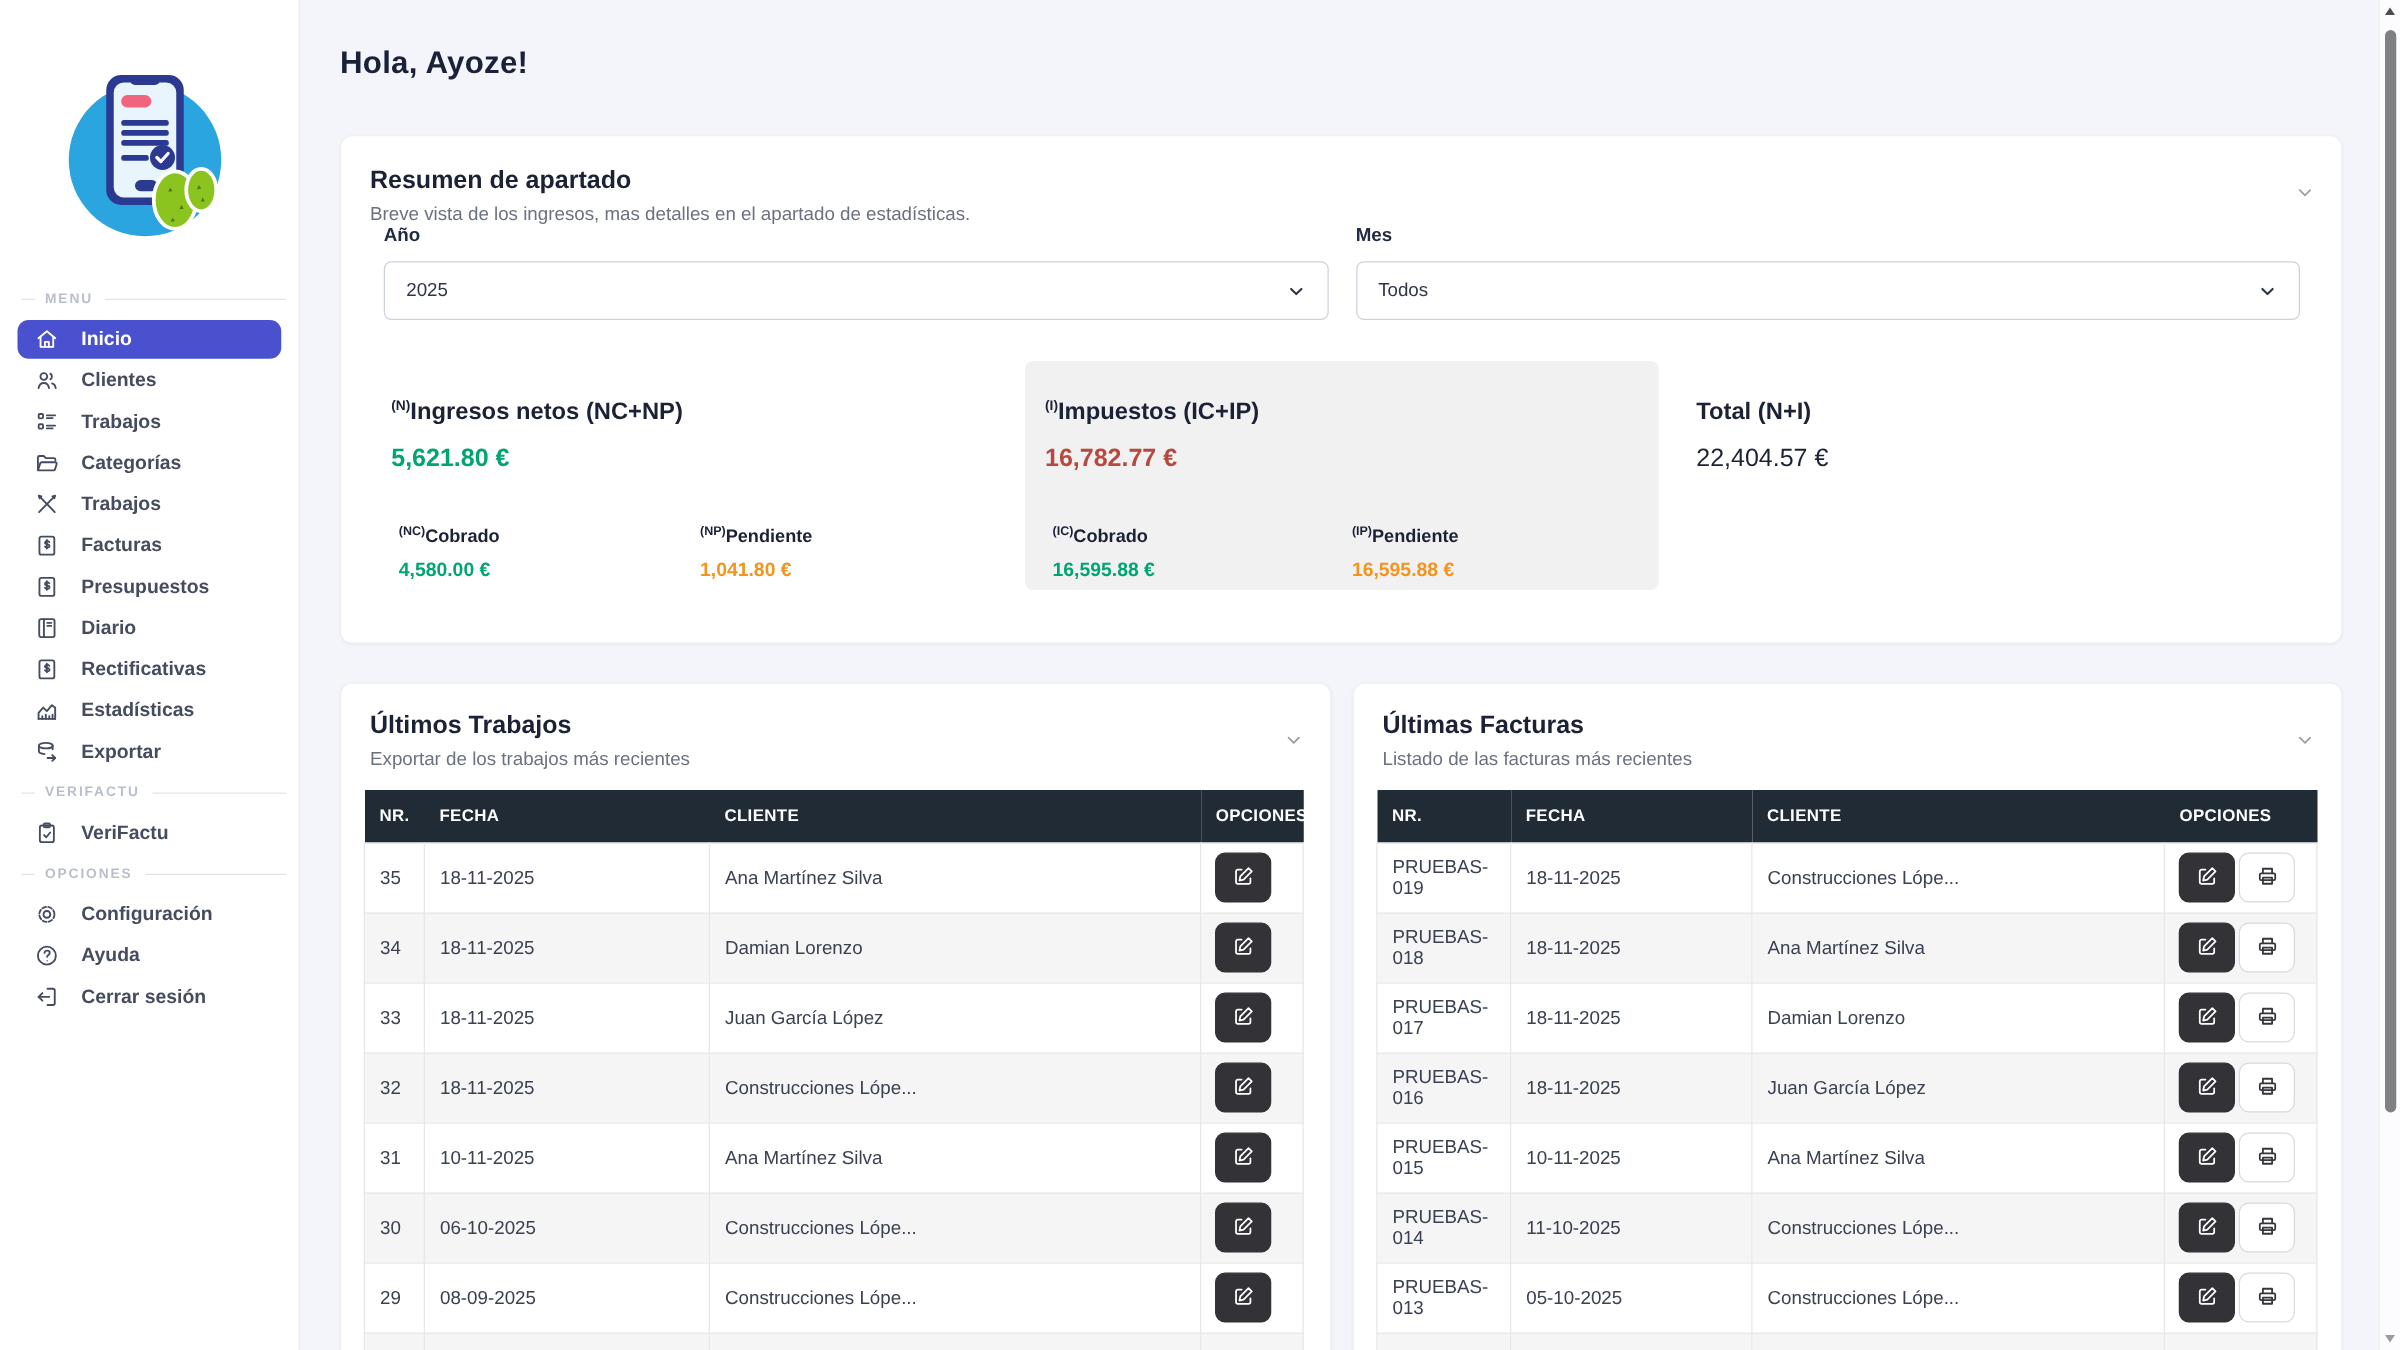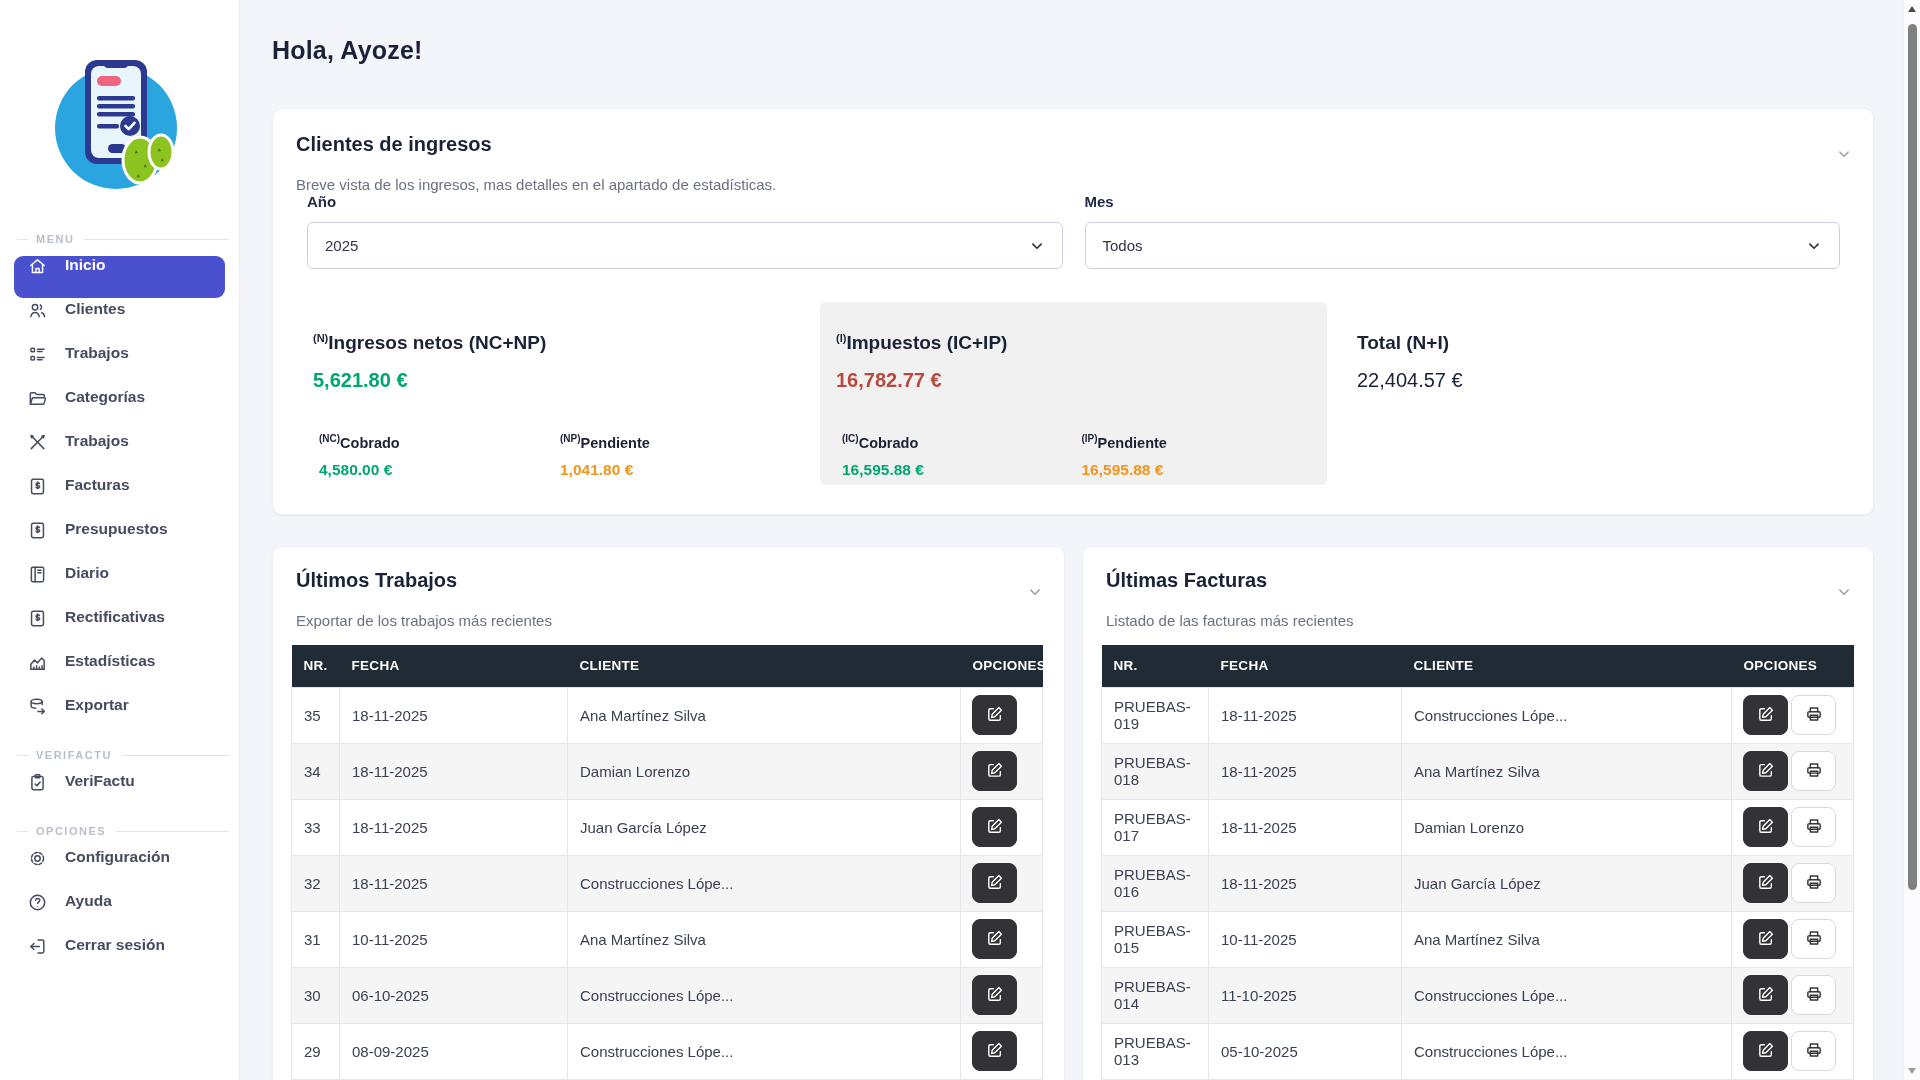--- a/index.html
+++ b/index.html
@@ -6,38 +6,38 @@
   html,body { width:1920px; height:1080px; overflow:hidden; }
   body { font-family:"Liberation Sans", sans-serif; background:var(--page-bg,#f4f5fb); position:relative; color:#1b2236; }
 
   
   .sidebar { position:absolute; left:0; top:0; width:240px; height:1080px; background:#fff; border-right:1px solid #ebecf2; z-index:2; }
   .logo-wrap { margin:52px 0 0 52px; width:132px; height:138px; }
   .nav { position:absolute; top:222px; left:0; right:0; }
   .nav-section-label { display:flex; align-items:center; height:26px; margin:4px 0 4px 0; color:#b9bfca; font-size:11px; font-weight:700; letter-spacing:1.5px; }
   .nav-section-label .dash { width:11px; height:1px; background:#e2e4ea; margin:0 8px 0 17px; }
   .nav-section-label .line { flex:1; height:1px; background:#e2e4ea; margin:0 10px 0 10px; }
-  .nav-item { display:flex; gap:17px; height:42px; margin:2px 14px; padding:0 13px; border-radius:9px; font-size:15.5px; font-weight:700; color:#454c60; cursor:pointer; }
+  .nav-item { display:flex; align-items:center; gap:17px; height:31px; margin:2px 14px; padding:0 13px; border-radius:9px; font-size:15.5px; font-weight:700; color:#454c60; cursor:pointer; }
   .nav-item.active { background:var(--primary,#4a51cf); color:#fff; }
   .nav-icon { width:21px; height:21px; display:flex; align-items:center; justify-content:center; }
   .nav-icon svg { width:21px; height:21px; }
 
   
   .main { position:absolute; left:240px; top:0; width:1663px; height:1080px; }
   .greeting { position:absolute; left:32px; top:36px; font-size:25px; font-weight:800; letter-spacing:.2px; color:#1a2138; }
 
   .card { position:absolute; background:#fff; border:1px solid #eef0f5; border-radius:10px; box-shadow:0 1px 2px rgba(16,24,40,.05); }
   .card-chevron { position:absolute; right:20px; top:36px; width:18px; height:18px; color:#9aa0ab; cursor:pointer; }
   .card-chevron svg { width:18px; height:18px; }
 
   
   #resumen-card { left:32px; top:108px; width:1602px; height:407px; }
   .card-head { padding:24px 60px 0 23px; }
   .card-title { font-size:20px; font-weight:800; color:#1b2236; }
-  .card-sub { margin-top:20px; font-size:15px; color:var(--muted,#6a7180); }
+  .card-sub { margin-top:7px; font-size:15px; color:var(--muted,#6a7180); }
   .filters { display:flex; gap:22px; padding:0 33px 0 34px; }
   .filter { flex:1; }
   .filter-label { font-size:15px; font-weight:700; color:#222b45; margin-bottom:12px; }
   .select { height:47px; border:1px solid #ccd2dc; border-radius:6px; background:#fff; display:flex; align-items:center; justify-content:space-between; padding:0 16px 0 17px; font-size:15px; color:#2f3545; cursor:pointer; }
   .select .chev { width:18px; height:18px; color:#2d3442; }
   .select .chev svg { width:18px; height:18px; stroke-width:2.2; }
 
   .stats { display:flex; margin-top:33px; padding-left:40px; height:183px; }
   .stat-block { width:507px; padding-top:30px; }
   .stat-block.gray { background:var(--panel,#f1f1f2); border-radius:6px; padding-left:16px; padding-right:6px; height:183px; }
@@ -274,21 +274,21 @@
 </aside>
 
 <main class="main">
   <h1 class="greeting">Hola, Ayoze!</h1>
 
   <section class="card" id="resumen-card">
     <div class="card-chevron"><span><svg viewBox="0 0 24 24" fill="none" stroke="currentColor" stroke-width="2" stroke-linecap="round" stroke-linejoin="round">
             <path d="M6.5 9.5 12 15l5.5-5.5"></path>
           </svg></span></div>
     <div class="card-head">
-      <div class="card-title">Clientes de ingresos</div>
+      <div class="card-title">Resumen de apartado</div>
       <div class="card-sub">Breve vista de los ingresos, mas detalles en el apartado de estadísticas.</div>
     </div>
     <div class="filters">
       <div class="filter">
         <div class="filter-label">Año</div>
         <div class="select">
           <span>2025</span>
           <span class="chev"><svg viewBox="0 0 24 24" fill="none" stroke="currentColor" stroke-linecap="round" stroke-linejoin="round">
                 <path d="M6.5 9.5 12 15l5.5-5.5"></path>
               </svg></span>

